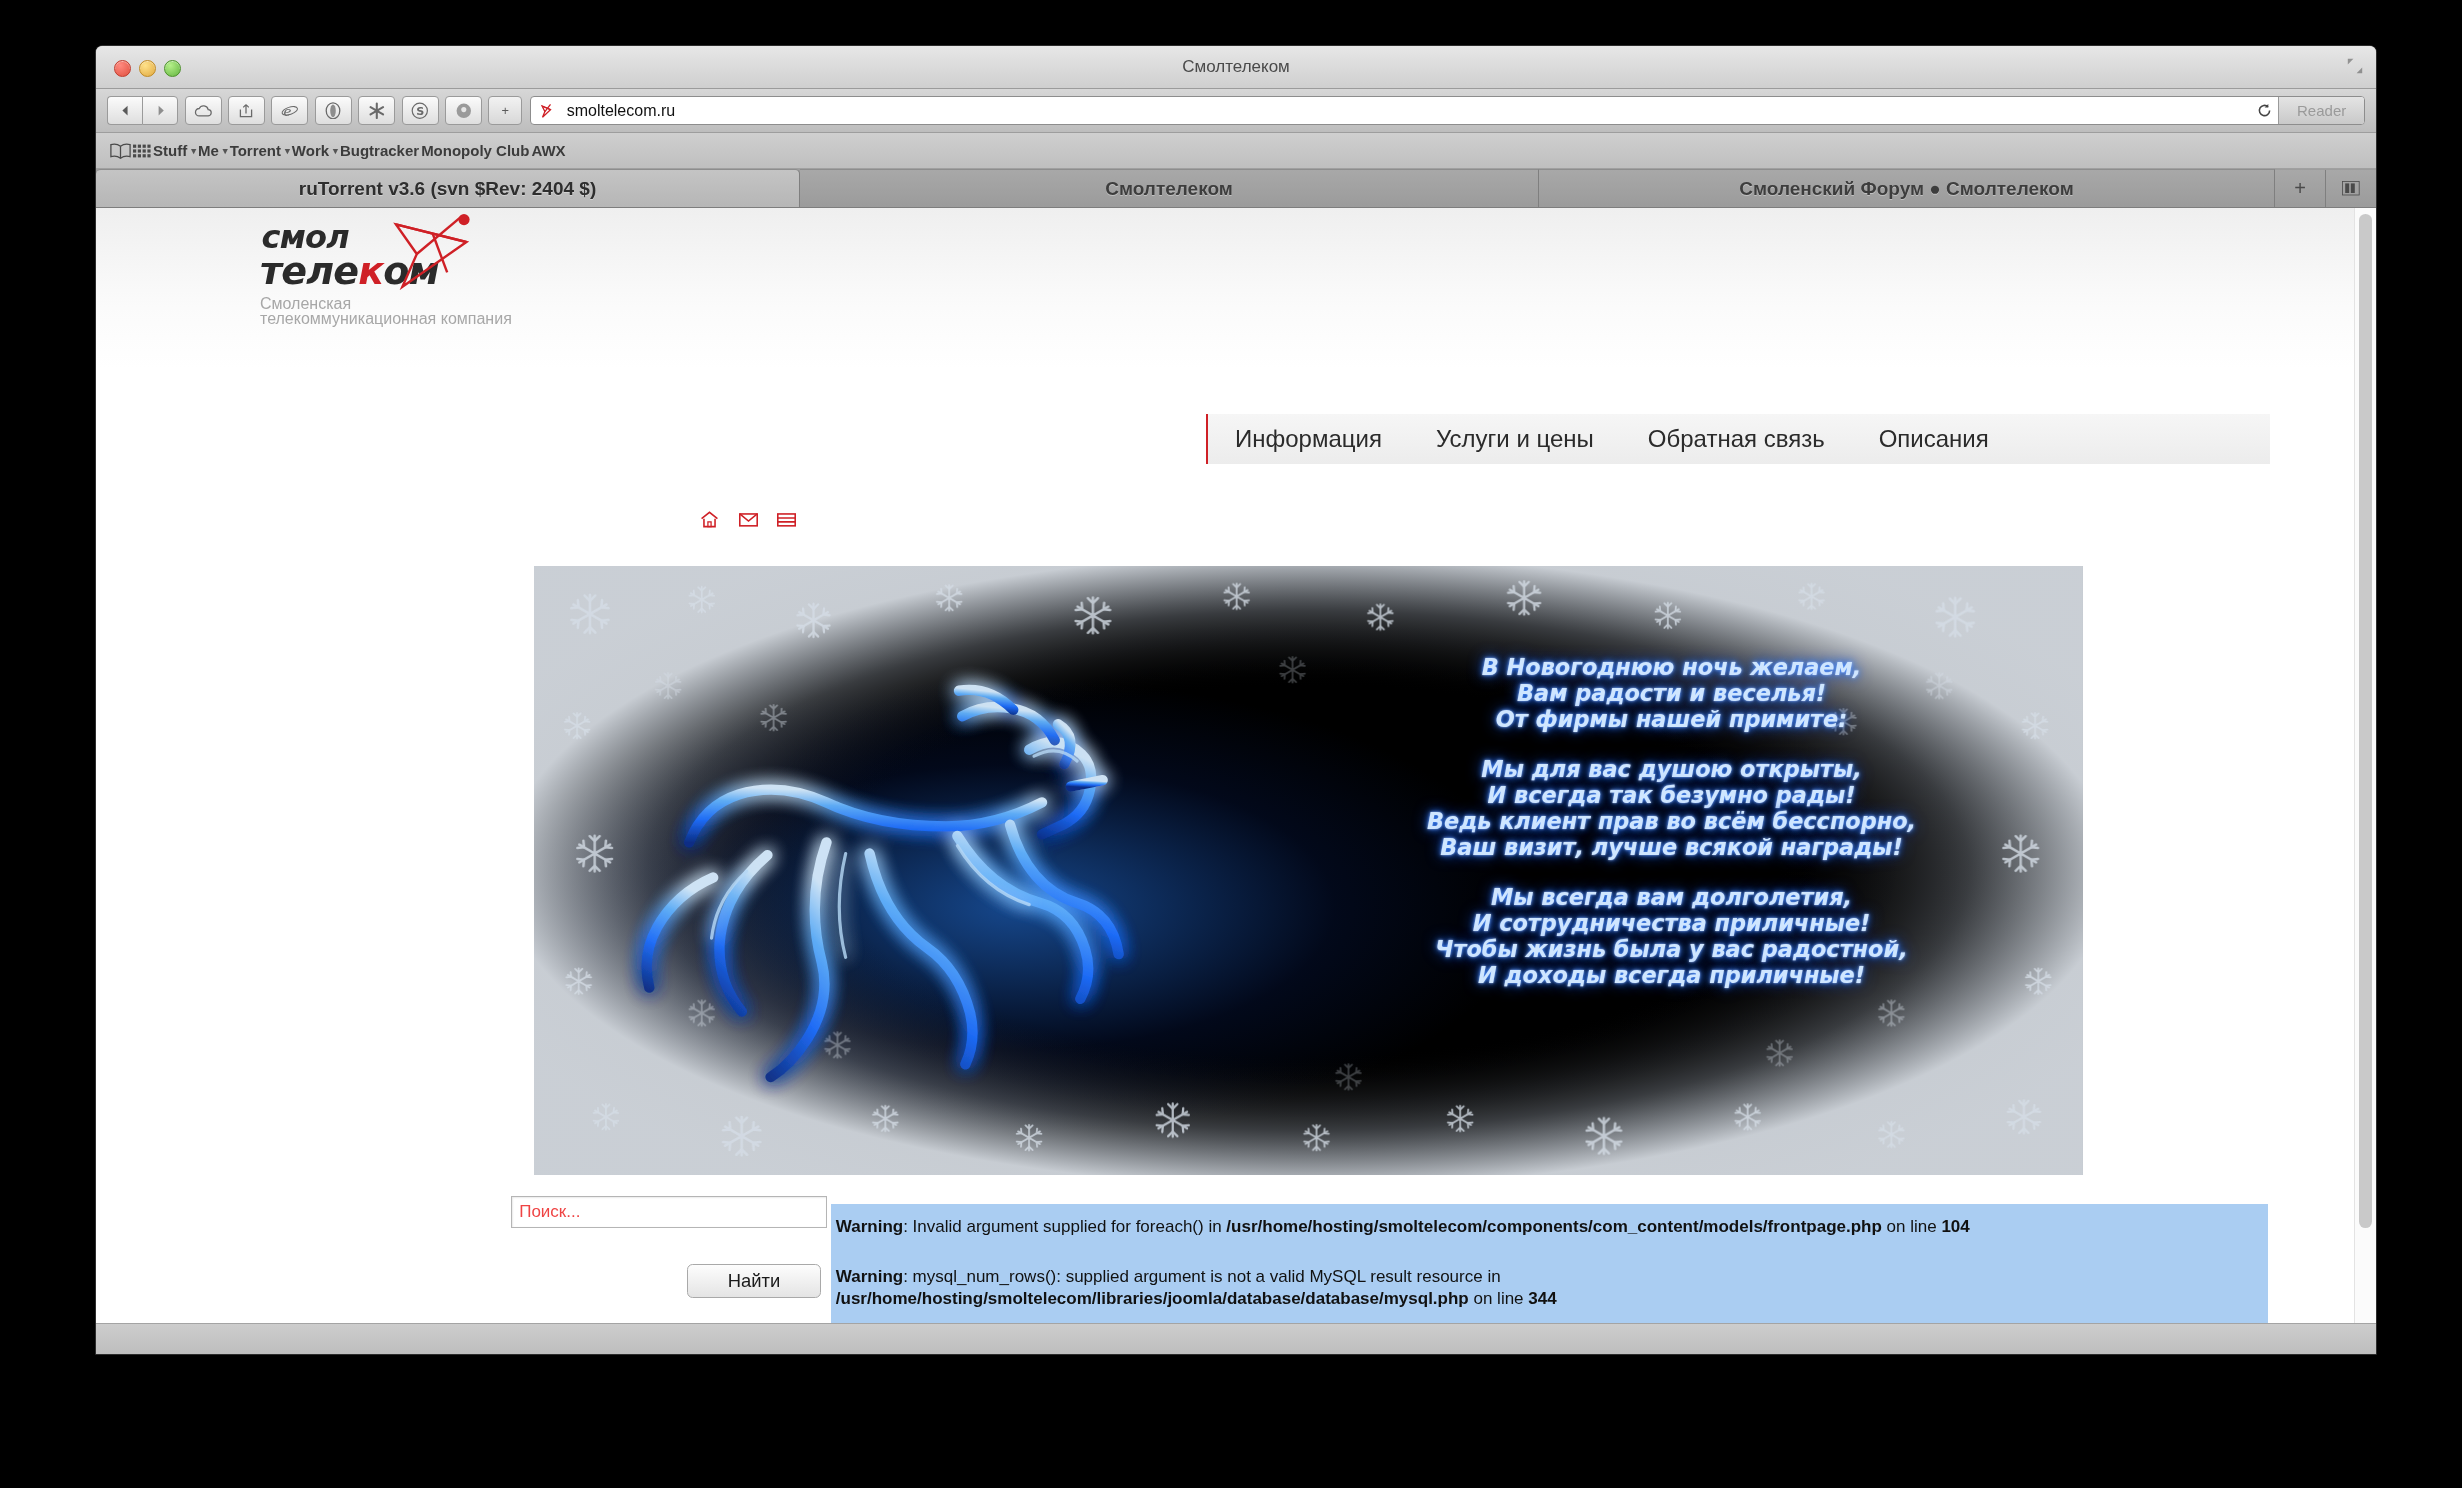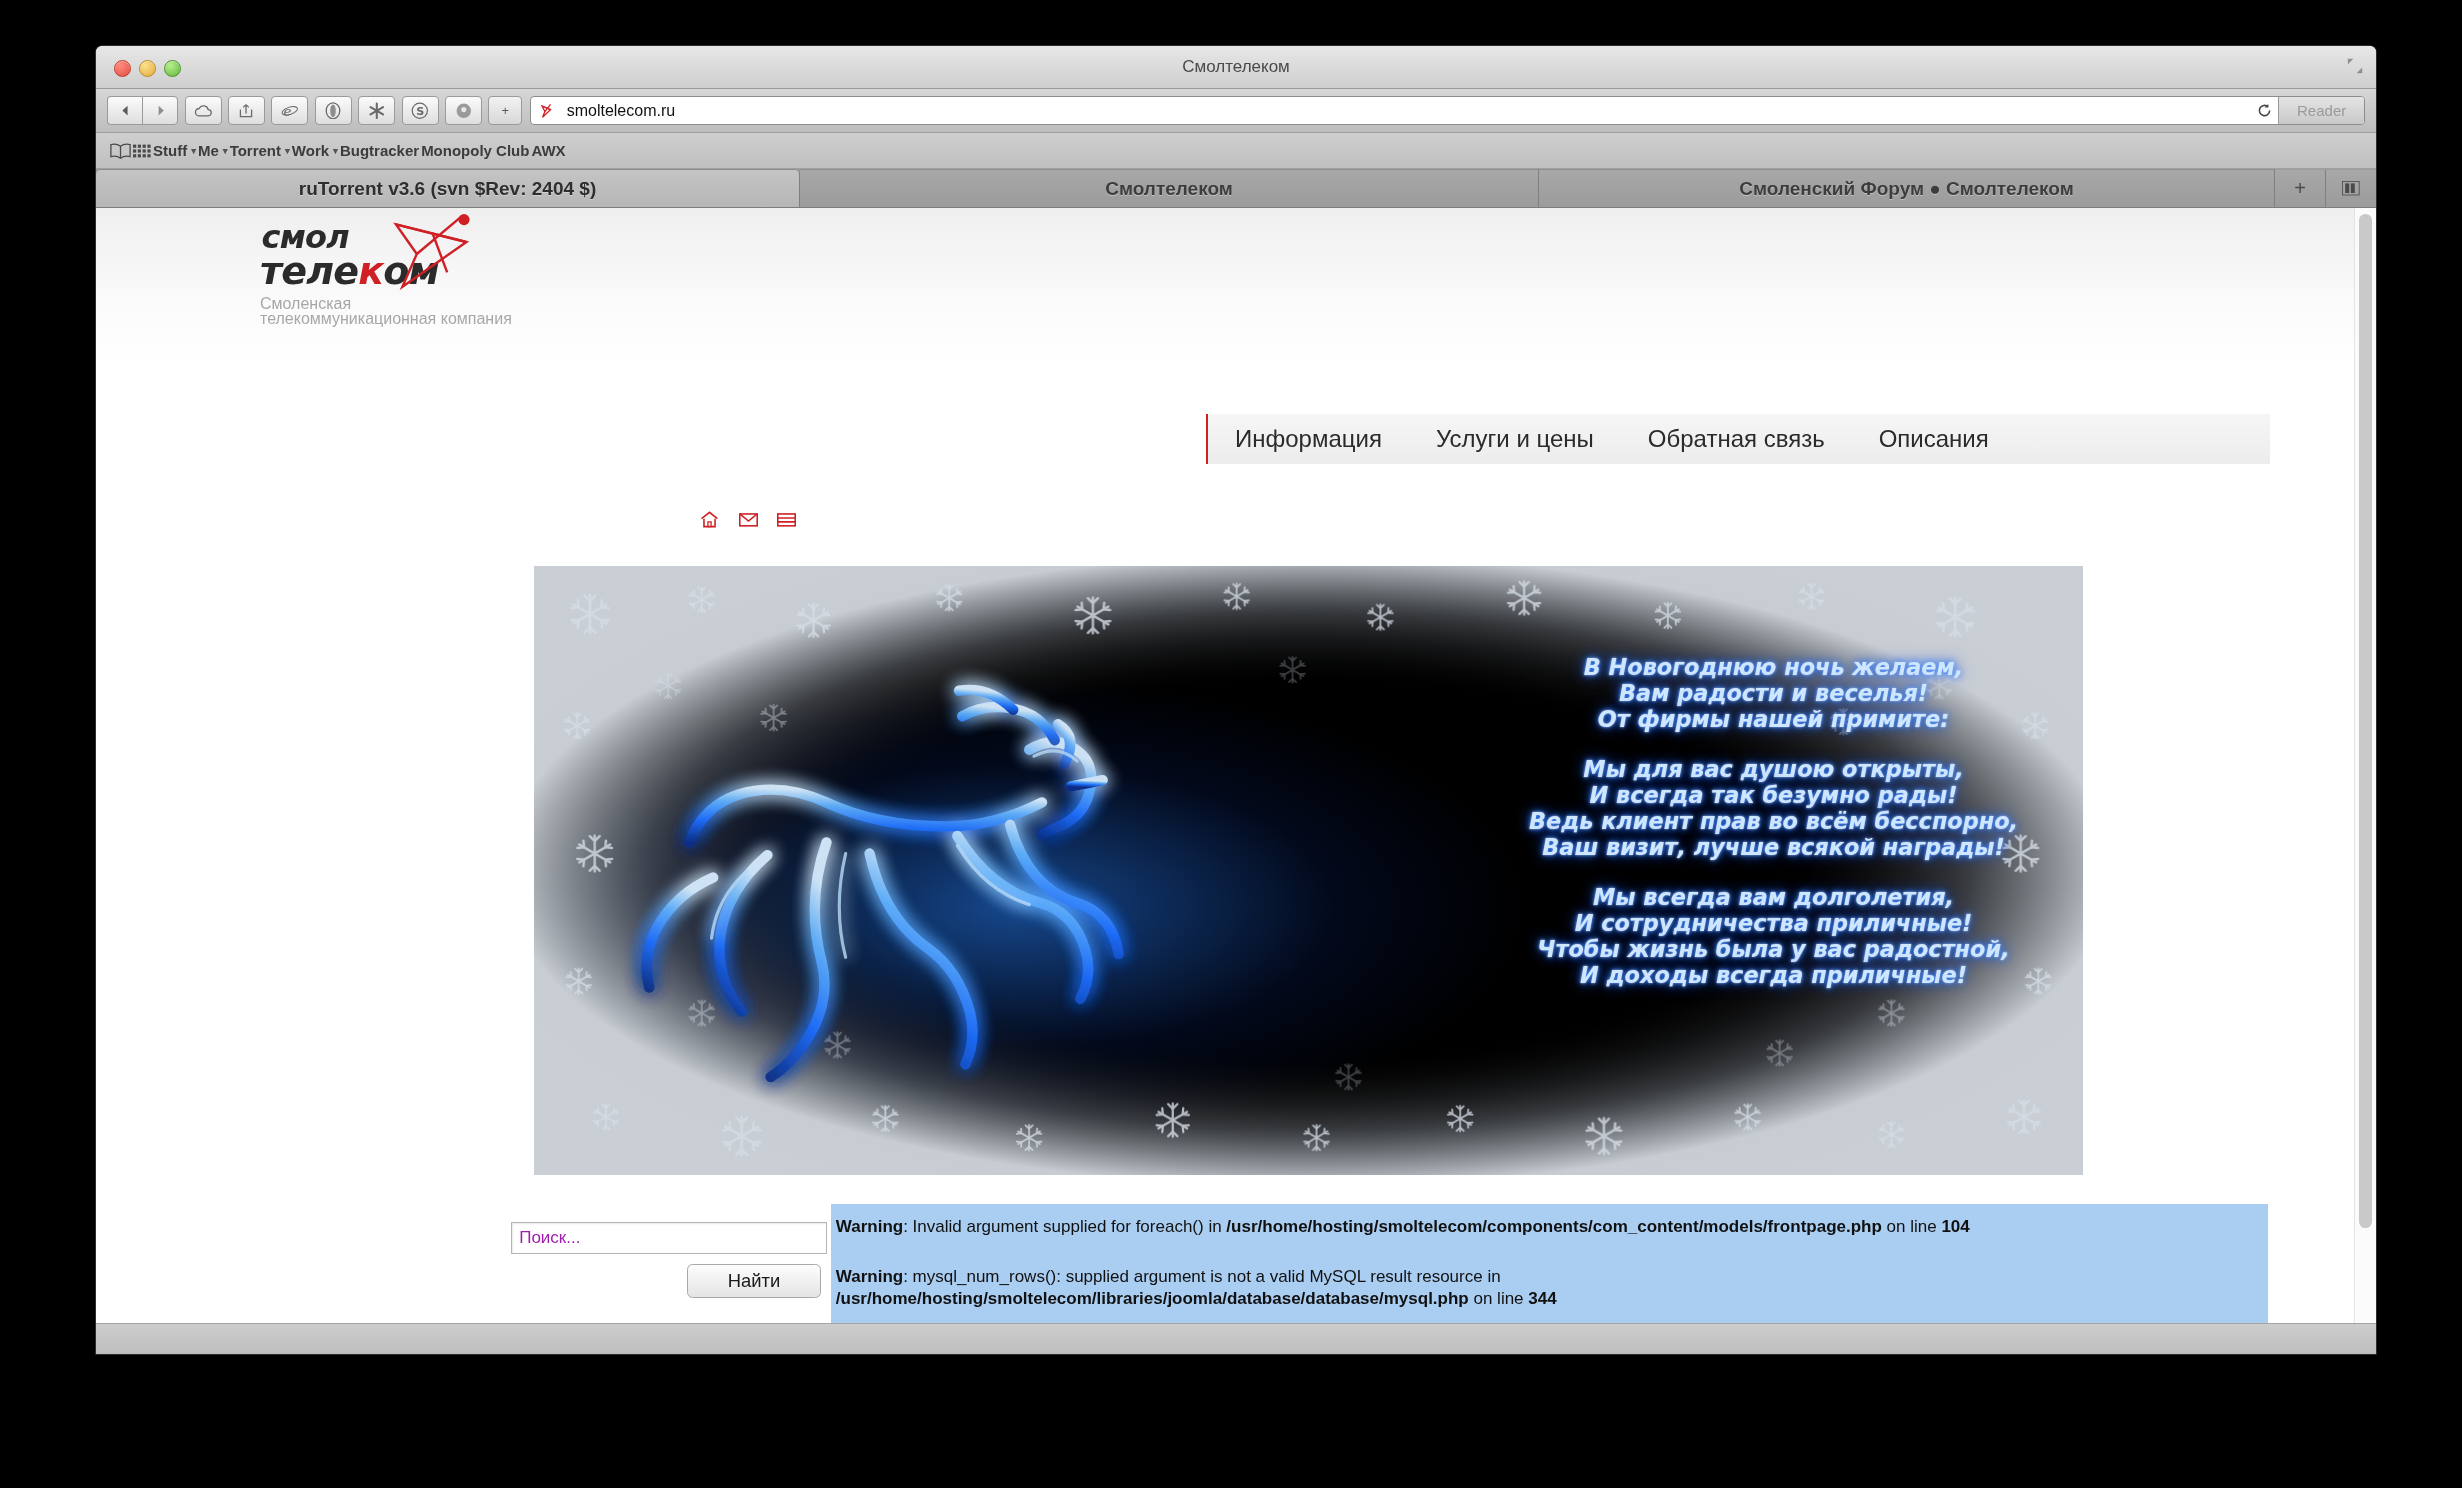--- a/index.html
+++ b/index.html
@@ -98,31 +98,31 @@
 
   
   .banner{position:absolute;left:438px;top:358px;width:1549px;height:609px;
     background:
       radial-gradient(ellipse 46% 52% at 31% 56%, rgba(40,130,255,.55) 0%, rgba(10,40,120,.22) 45%, rgba(0,0,0,0) 72%),
       radial-gradient(ellipse 58% 62% at 50% 50%, #000 52%, rgba(0,0,0,.55) 72%, rgba(255,255,255,.10) 100%),
       #050507;
     overflow:hidden;}
   .snowborder{position:absolute;inset:0;pointer-events:none;}
   .horse{position:absolute;left:48px;top:88px;width:655px;height:447px;opacity:.95;}
-  .poem{position:absolute;left:920px;top:88px;width:639px;text-align:center;
+  .poem{position:absolute;left:818px;top:88px;width:639px;text-align:center;
     font-family:"DejaVu Sans",sans-serif;font-weight:bold;font-style:italic;}
   .pline{font-size:22.4px;line-height:26px;color:#cfe6ff;
     text-shadow:0 0 6.4px #2e7cff,0 0 14.4px #1a54d8,0 0 2.4px #fff;}
   .pstanza{margin-bottom:24px;}
 
   
   .lower{position:absolute;left:0;top:986px;width:100%;}
-  .searchbox{position:absolute;left:415px;top:28px;width:307px;height:30px;
+  .searchbox{position:absolute;left:415px;top:2px;width:307px;height:30px;
     background:#fff;border:0.8px solid #b5b5b5;box-shadow:inset 0.8px 0.8px 1.6px rgba(0,0,0,.10);
-    display:flex;align-items:center;padding-left:7.2px;font-size:17px;color:#a21caf;}
+    display:flex;align-items:center;padding-left:7.2px;font-size:17px;color:#ef4444;}
   .findbtn{position:absolute;left:591px;top:70px;width:132px;height:32px;
     background:linear-gradient(180deg,#fdfdfd 0%,#e4e4e4 100%);
     border:0.8px solid #a9a9a9;border-radius:5.6px;display:flex;align-items:center;justify-content:center;
     font-size:18.4px;color:#1a1a1a;}
 
   
   .warnbox{position:absolute;left:735px;top:986px;width:1437px;}
   .warnbg{position:absolute;left:0;top:9.6px;width:1437px;height:118px;background:#aacdf2;}
   .warnbg2{position:absolute;left:0;top:128px;width:1437px;height:47px;background:#aacdf2;}
   .warn{position:relative;font-size:17px;line-height:22.4px;color:#111;padding:0 4.8px;}

